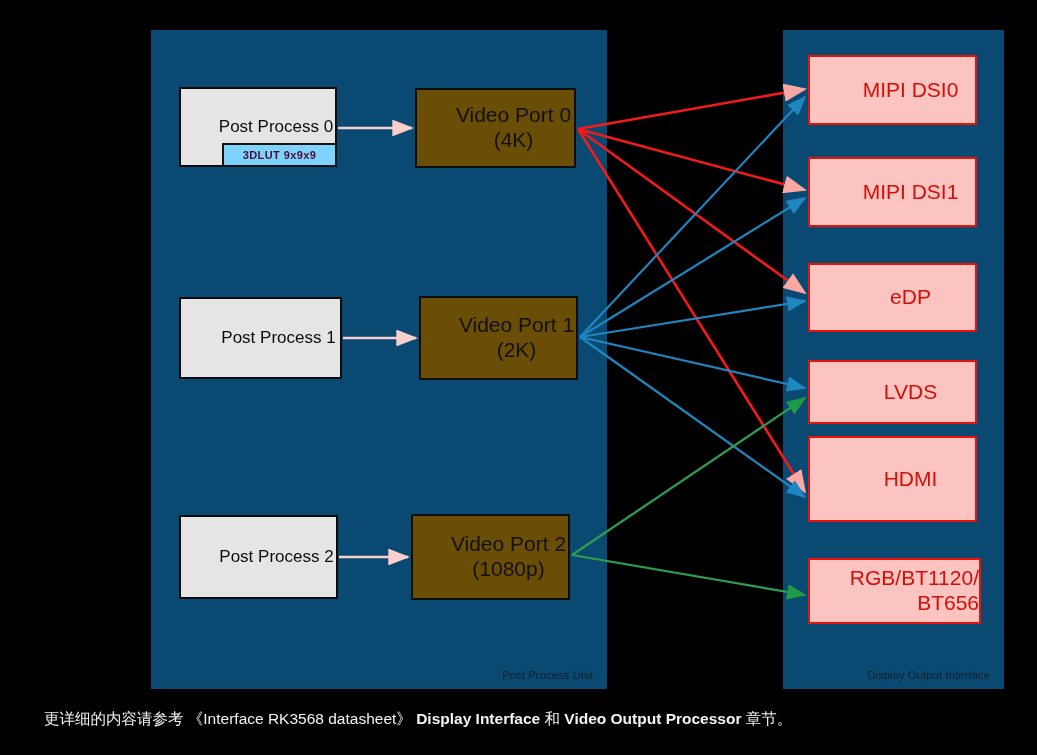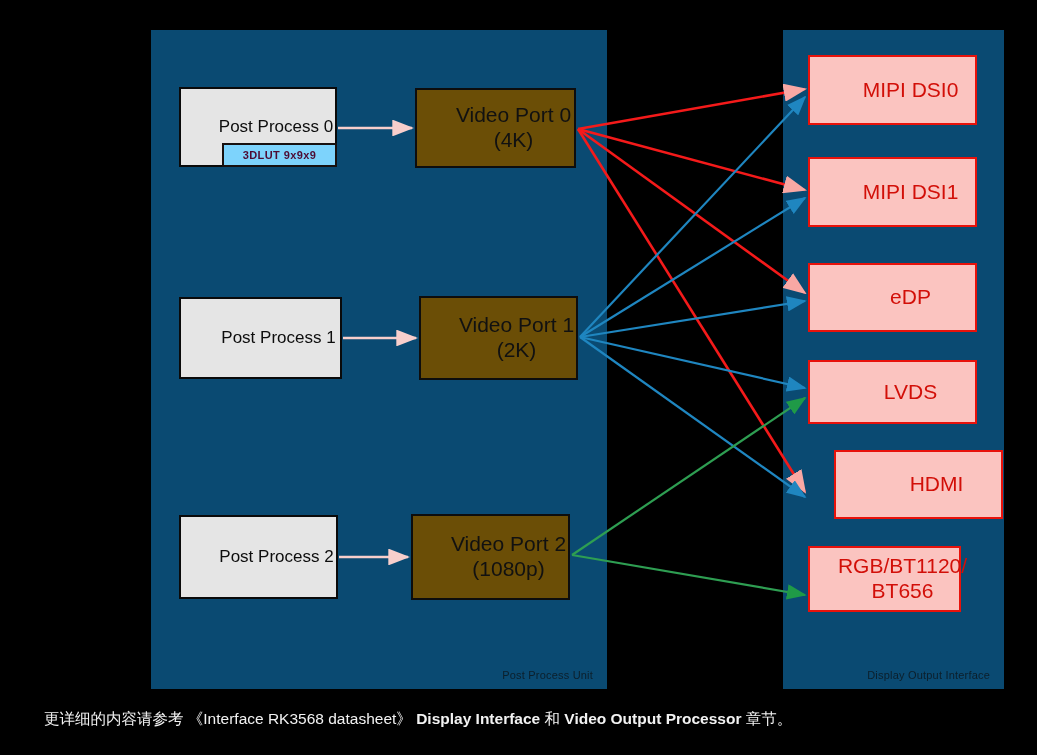--- a/index.html
+++ b/index.html
@@ -145,24 +145,24 @@
   </div>
   <div class="box box-pink" style="left:808px; top:157px; width:169px; height:70px;">
     <span>MIPI DSI1</span>
   </div>
   <div class="box box-pink" style="left:808px; top:263px; width:169px; height:69px;">
     <span>eDP</span>
   </div>
   <div class="box box-pink" style="left:808px; top:360px; width:169px; height:64px;">
     <span>LVDS</span>
   </div>
-  <div class="box box-pink" style="left:808px; top:450px; width:169px; height:69px;margin-left:26px;">
+  <div class="box box-pink" style="left:808px; top:436px; width:169px; height:86px;">
     <span>HDMI</span>
   </div>
-  <div class="box box-pink" style="left:808px; top:546px; width:153px; height:66px;">
+  <div class="box box-pink" style="left:808px; top:558px; width:173px; height:66px;align-items:flex-end;">
     <span>RGB/BT1120/</span>
     <span>BT656</span>
   </div>
 
   <svg id="wires" viewBox="0 0 1037 755" xmlns="http://www.w3.org/2000/svg">
     <defs>
       <marker id="ah-red" markerWidth="9" markerHeight="7" refX="8.2" refY="3.5" orient="auto">
         <polygon points="0,0 9,3.5 0,7" fill="#f9a8a4"></polygon>
       </marker>
       <marker id="ah-blue" markerWidth="9" markerHeight="7" refX="8.2" refY="3.5" orient="auto">

